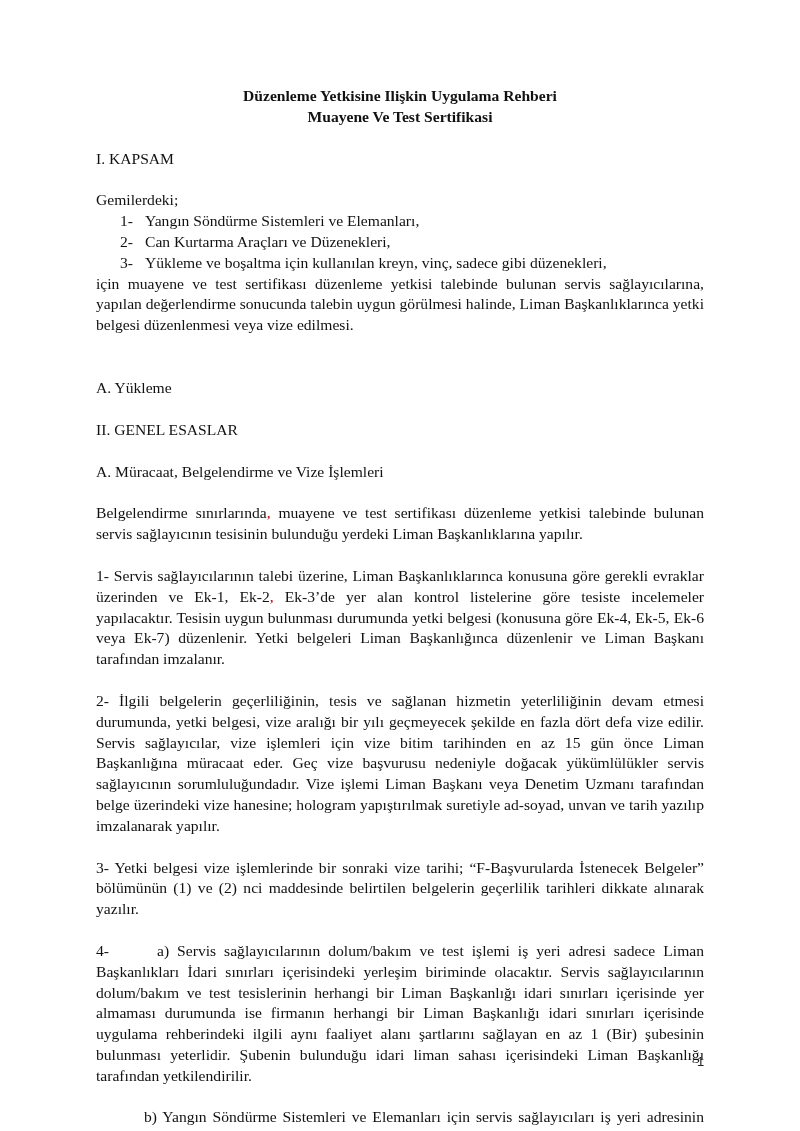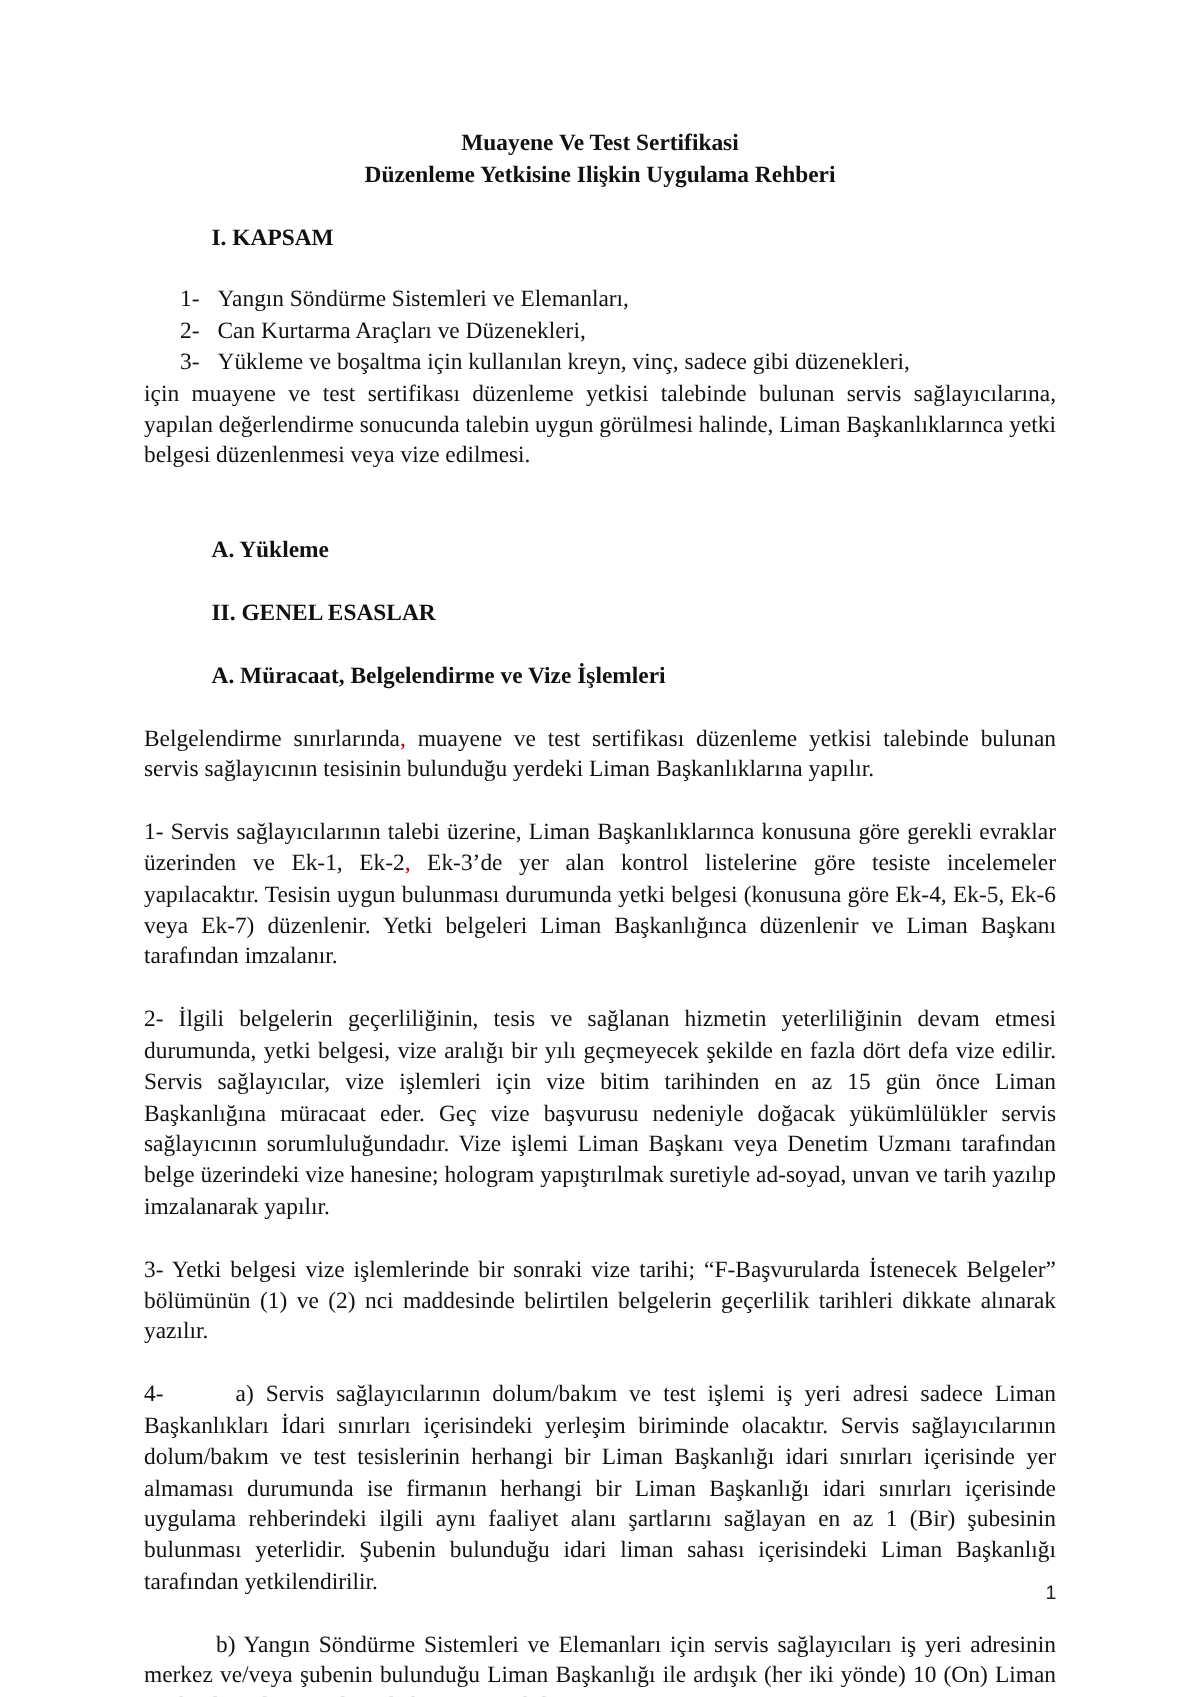--- a/index.html
+++ b/index.html
@@ -2,47 +2,48 @@
 <html><head>
 <meta charset="utf-8">
 <style>
   html, body { margin: 0; padding: 0; background: #ffffff; }
   body { width: 800px; height: 1131px; position: relative; overflow: hidden; }
   .page {
     position: absolute; left: 96px; top: 86px; width: 608px;
     font-family: "Liberation Serif", serif; font-size: 15.6px; line-height: 20.8px; color: #111;
   }
   .title { text-align: center; font-weight: bold; }
-  .heading { font-weight: bold; margin-left: 45px; }
+  .heading { font-weight: normal; }
   p { margin: 0; }
   .just { text-align: justify; text-align-last: left; }
   .list { margin: 0; padding: 0; list-style: none; }
   .list li { position: relative; padding-left: 49px; }
   .list li .num { position: absolute; left: 24px; }
   .gap1 { height: 21px; }
   .gap2 { height: 42px; }
   .red { color: #c00000; }
   .indent-tab { display: inline-block; width: 48px; }
   .indent-b { text-indent: 48px; }
   .pagenum {
     position: absolute; left: 697px; top: 1054px;
     font-family: "Liberation Sans", sans-serif; font-size: 13px; color: #222;
   }
 </style>
 </head>
 <body>
 
 <div class="page">
+  <p class="title">Düzenleme Yetkisine Ilişkin Uygulama Rehberi</p>
   <p class="title">Muayene Ve Test Sertifikasi</p>
-  <p class="title">Düzenleme Yetkisine Ilişkin Uygulama Rehberi</p>
   <div class="gap1"></div>
 
   <p class="heading">I.  KAPSAM</p>
   <div class="gap1"></div>
 
+  <p>Gemilerdeki;</p>
   <ul class="list">
     <li>
       <span class="num">1-</span>
       <span>Yangın Söndürme Sistemleri ve Elemanları,</span>
     </li>
     <li>
       <span class="num">2-</span>
       <span>Can Kurtarma Araçları ve Düzenekleri,</span>
     </li>
     <li>

